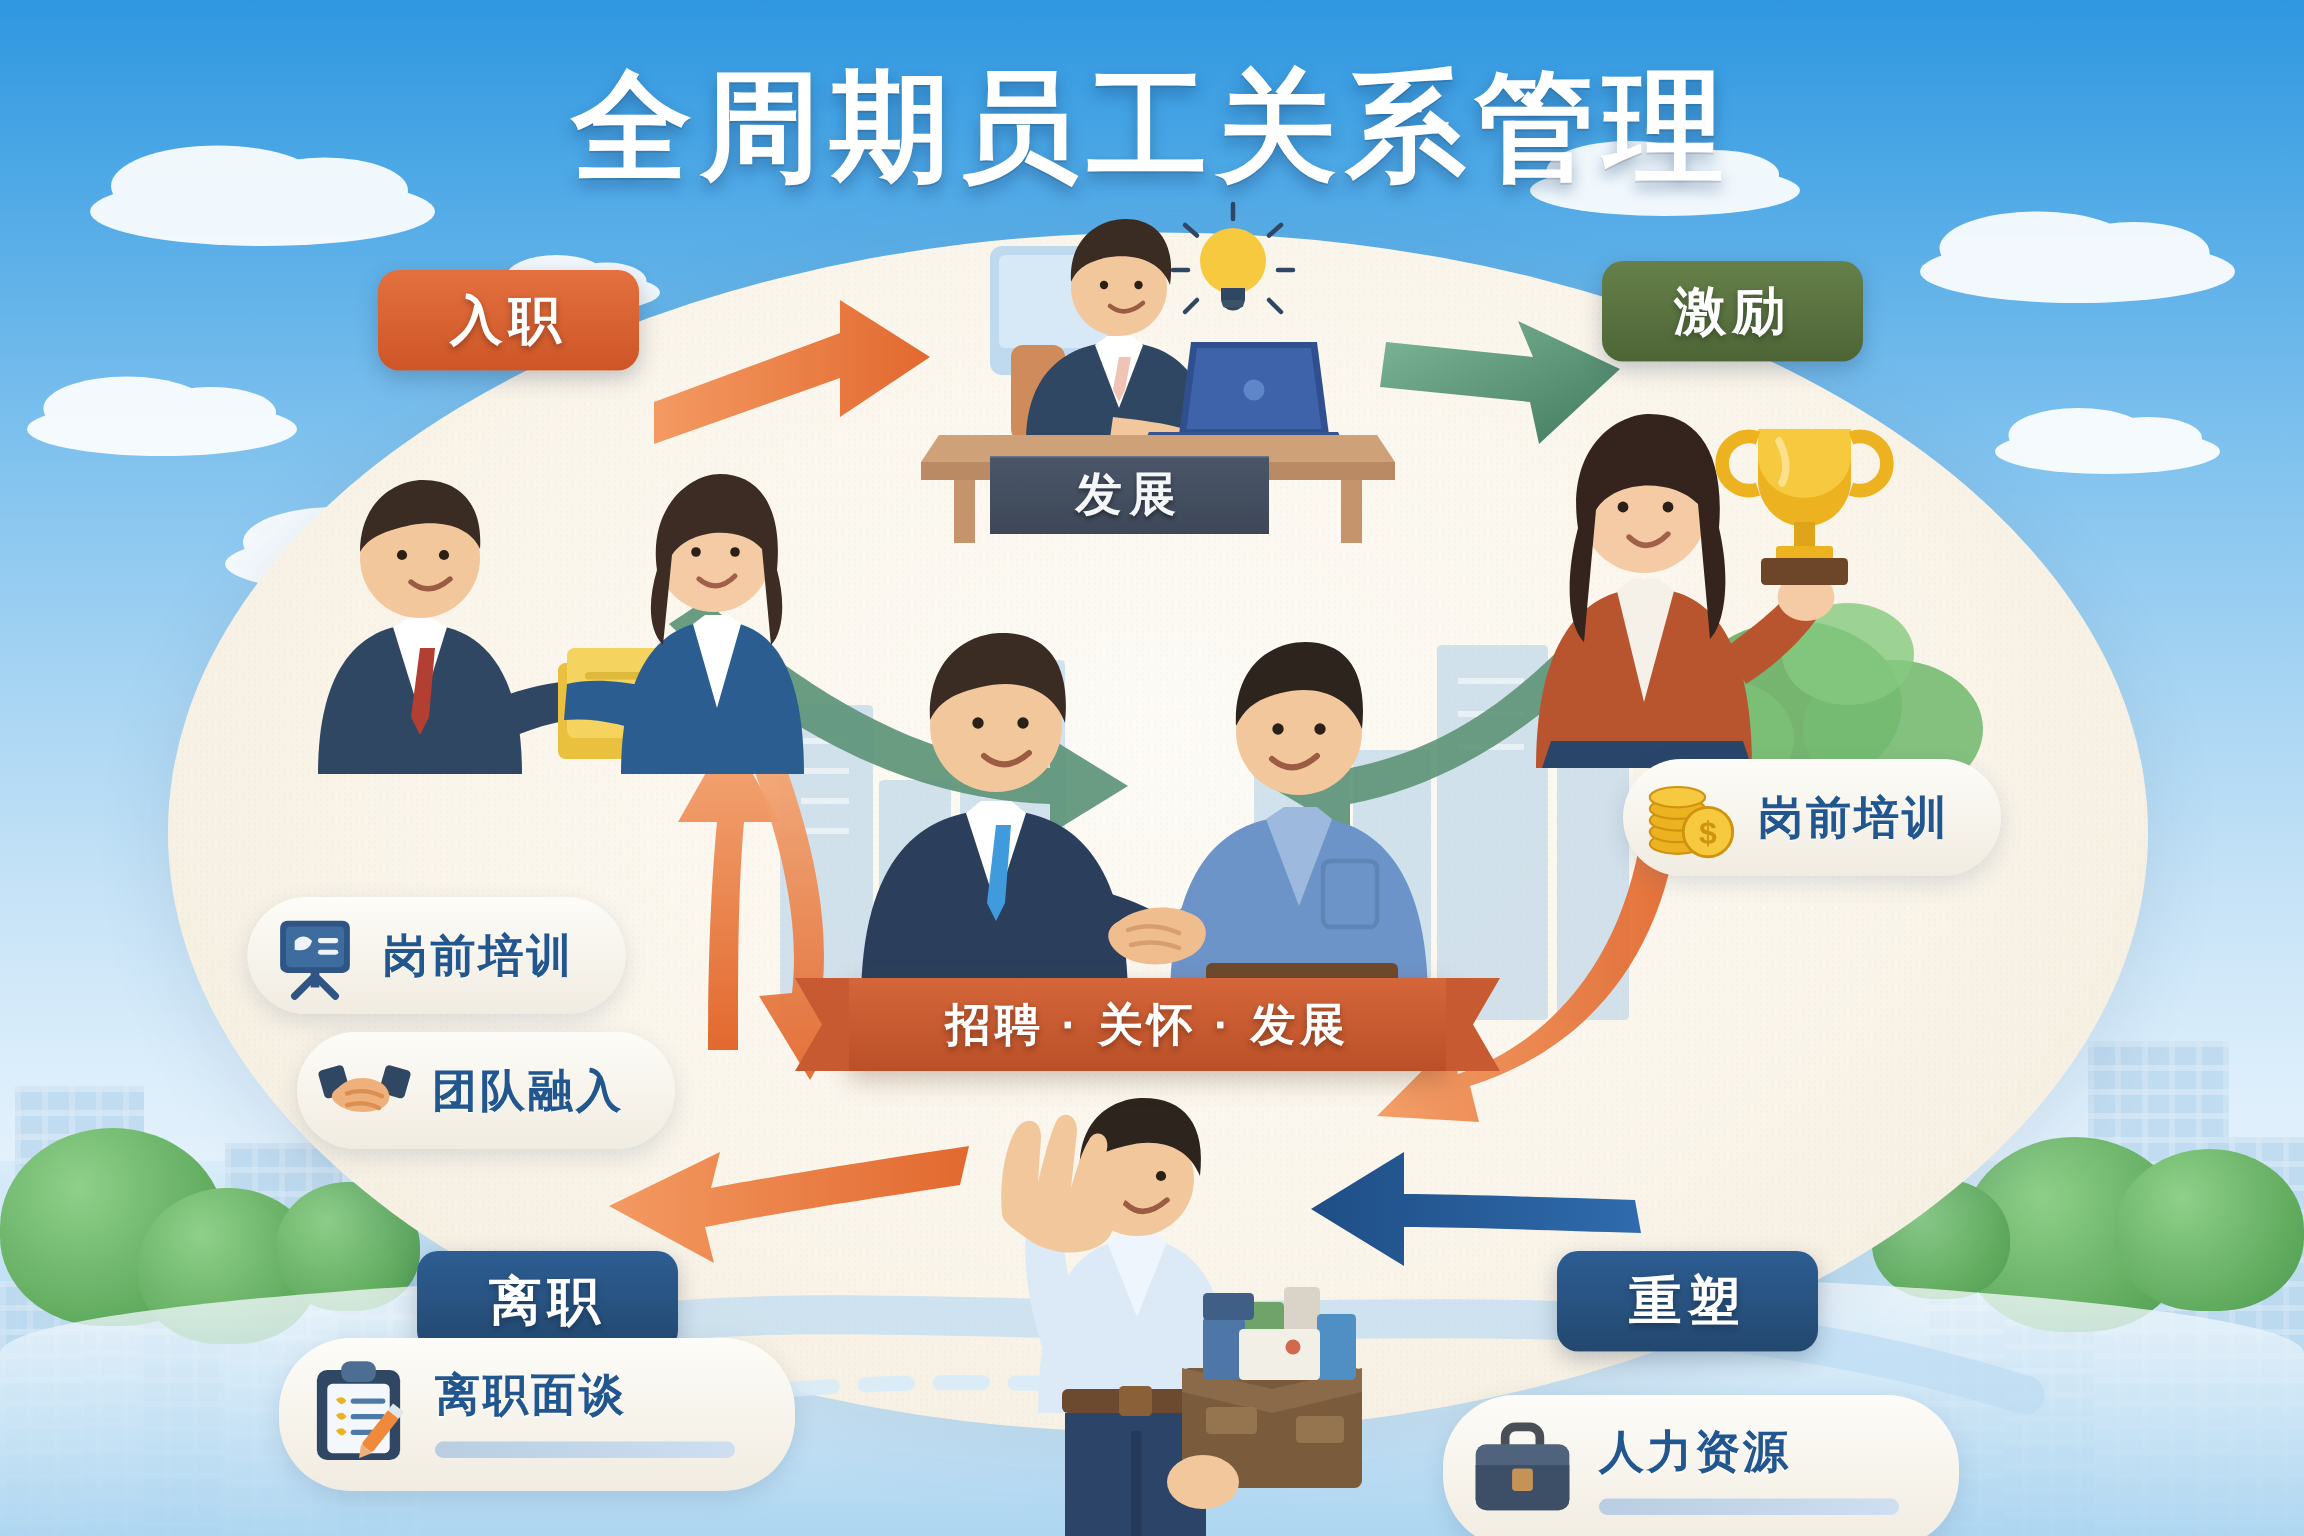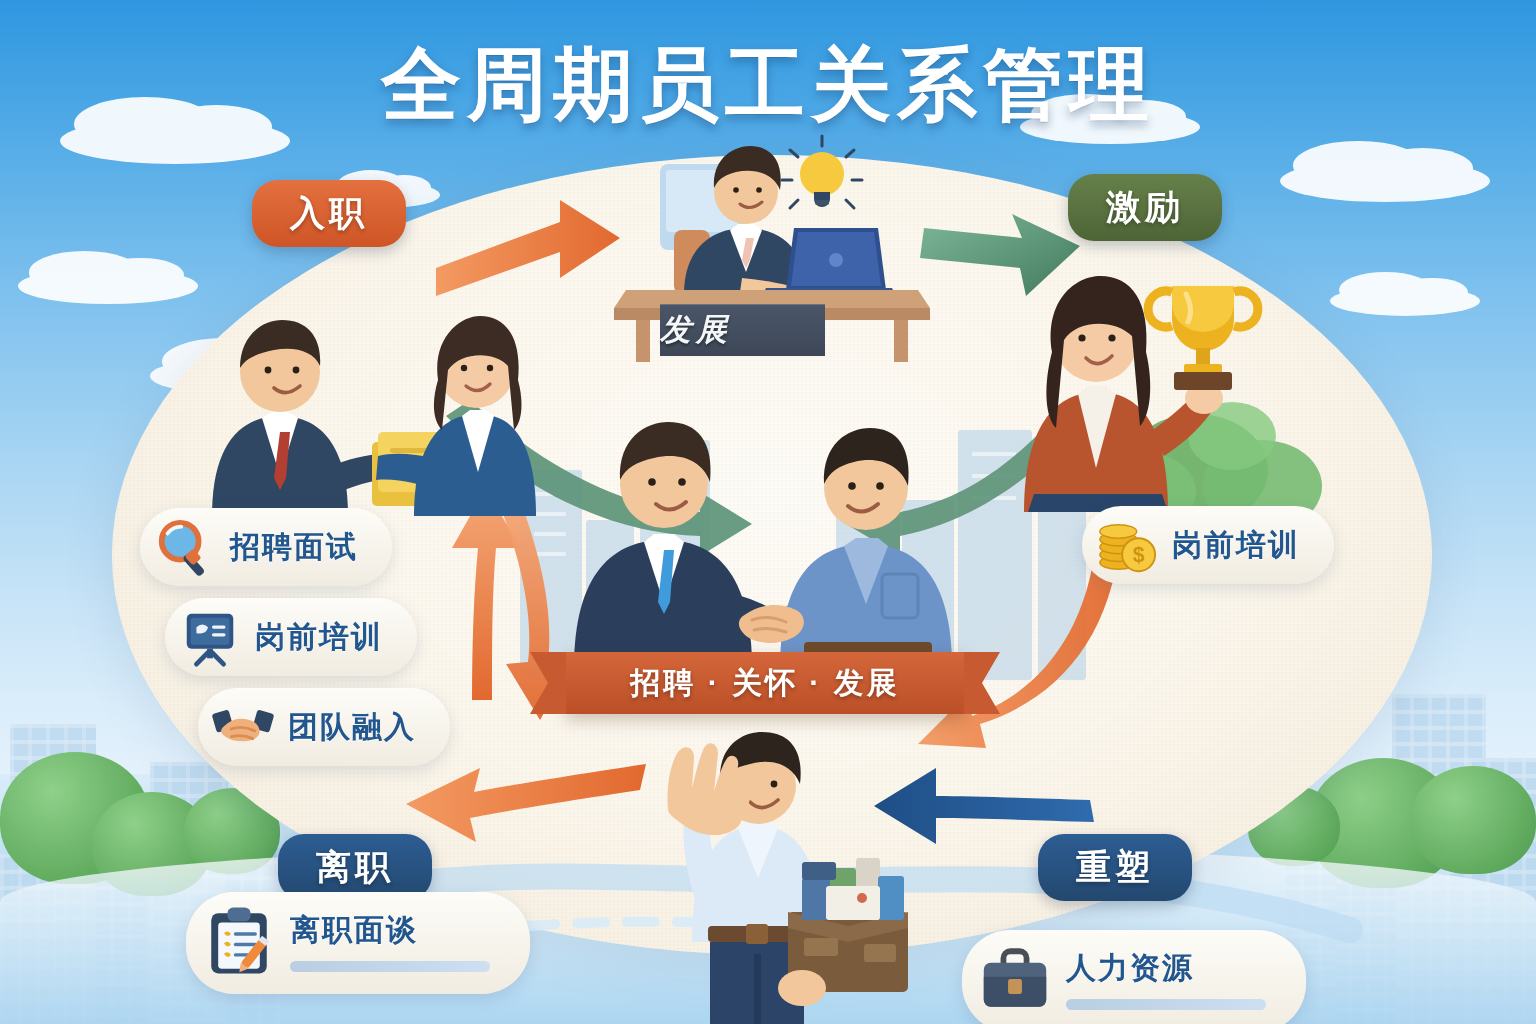--- a/index.html
+++ b/index.html
@@ -90,22 +90,22 @@
     opacity: .5;
   }
 
   
   #arrows { position: absolute; inset: 0; pointer-events: none; }
 
   
   .stage-badge {
     position: absolute;
     display: flex; align-items: center; justify-content: center;
-    padding: 10px 38px;
-    border-radius: 26px;
+    padding: 10px 48px;
+    border-radius: 14px;
     color: #ffffff;
     font-size: 35px;
     font-weight: bold;
     letter-spacing: 4px;
     text-shadow: 0 2px 4px rgba(0,0,0,.3);
     box-shadow: 0 5px 14px rgba(40,60,90,.28);
     white-space: nowrap;
   }
   .badge-onboard   { left: 252px;  top: 180px; background: linear-gradient(180deg,#e4703f,#ce5526); }
   .badge-motivate  { left: 1068px; top: 174px; background: linear-gradient(180deg,#66804a,#4d6536); }
@@ -163,25 +163,24 @@
   .ribbon .rtext {
     position: relative; z-index: 2;
     color: #fff; font-size: 30px; font-weight: bold; letter-spacing: 3px;
     text-shadow: 0 2px 4px rgba(0,0,0,.32);
     white-space: nowrap;
   }
 
   
   .deskplate {
     position: absolute; left: 660px; top: 304px;
-    width: 165px; height: 52px;
+    width: 186px; height: 52px;
     background: linear-gradient(180deg,#4a5668,#3d4758);
-    display: flex; align-items: center; 
+    display: flex; align-items: center; justify-content: center;
     box-shadow: inset 0 1px 0 rgba(255,255,255,.18);
-    font-style: italic;
   }
   .deskplate span {
     color: #f4f6f8; font-size: 31px; font-weight: bold; letter-spacing: 5px;
     text-shadow: 0 2px 3px rgba(0,0,0,.4);
   }
 
   
   .title {
     position: absolute; left: 0; top: 32px; width: 100%;
     text-align: center;
@@ -559,29 +558,20 @@
     <ellipse cx="176" cy="262" rx="24" ry="18" fill="#f2c79c"></ellipse>
   </svg>
 
   <div class="title">全周期员工关系管理</div>
 
   <div class="stage-badge badge-onboard">入职</div>
   <div class="stage-badge badge-motivate">激励</div>
   <div class="stage-badge badge-offboard">离职</div>
   <div class="stage-badge badge-rebuild">重塑</div>
 
-  <div class="pill p-left-1">
-    <svg class="icn" viewBox="0 0 64 64">
-      <circle cx="27" cy="26" r="19" fill="#6cb7e6" stroke="#e0713c" stroke-width="6"></circle>
-      <path d="M14,18 a18,18 0 0 1 14,-7" stroke="#ffffff" stroke-width="4" fill="none" stroke-linecap="round" opacity=".9"></path>
-      <rect x="36" y="38" width="9" height="26" rx="4" transform="rotate(-42 40 50)" fill="#2f4763"></rect>
-      <rect x="34" y="36" width="12" height="13" rx="3" transform="rotate(-42 40 42)" fill="#e0713c"></rect>
-    </svg>
-    <span class="ptext">招聘面试</span>
-  </div>
 
   <div class="pill p-left-2">
     <svg class="icn" viewBox="0 0 64 64">
       <rect x="8" y="8" width="48" height="36" rx="5" fill="#2f5585"></rect>
       <rect x="12" y="12" width="40" height="28" rx="3" fill="#3f6c9f"></rect>
       <path d="M18,22 q6,-6 12,0 q-2,8 -12,6 Z" fill="#eef4fa"></path>
       <rect x="34" y="20" width="14" height="3.5" rx="1.7" fill="#eef4fa"></rect>
       <rect x="34" y="28" width="14" height="3.5" rx="1.7" fill="#eef4fa"></rect>
       <rect x="29" y="44" width="6" height="10" fill="#2f5585"></rect>
       <path d="M18,60 L30,48 M46,60 L34,48" stroke="#2f5585" stroke-width="5" stroke-linecap="round"></path>

